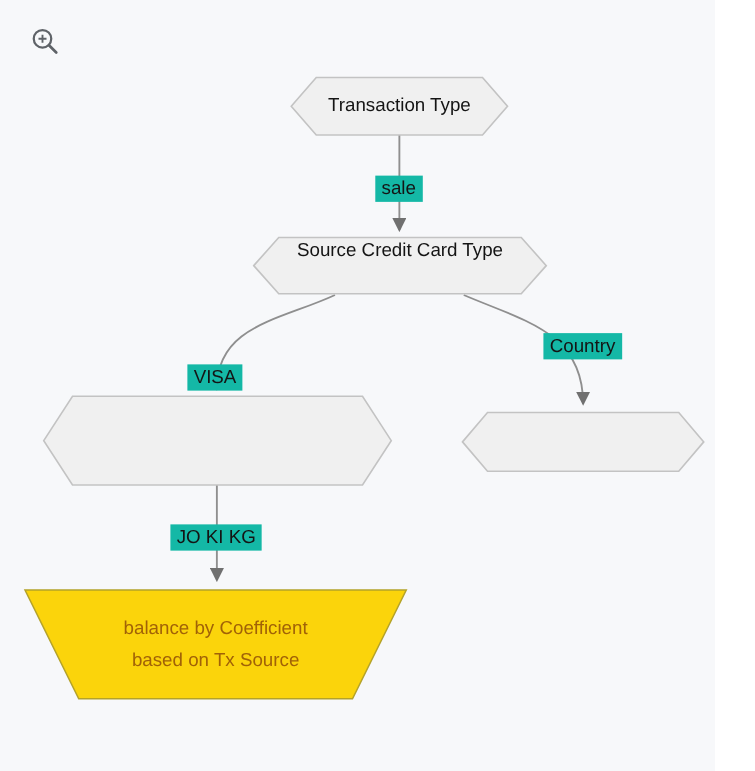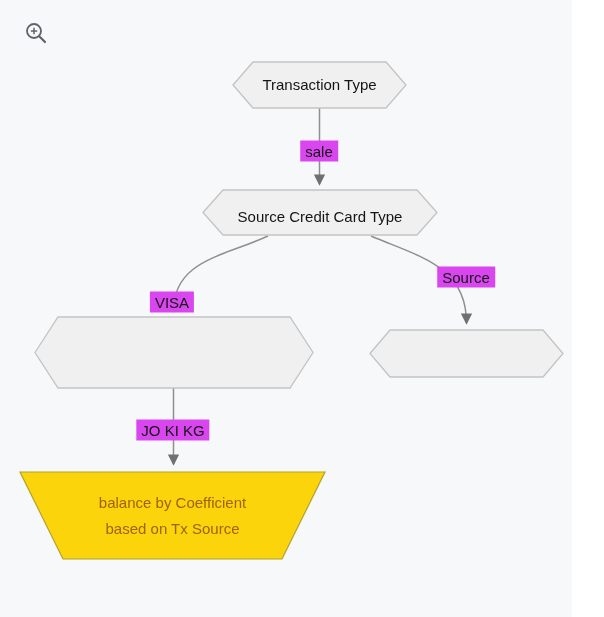--- a/index.html
+++ b/index.html
@@ -27,21 +27,21 @@
     text-align: center;
     font-size: 15px;
     color: #141414;
     line-height: 26px;
     pointer-events: none;
   }
   .node-label.olive { color: #a16207; }
   .edge-label {
     position: absolute;
     transform: translate(-50%, -50%);
-    background: #d946ef;
+    background: #14b8a6;
     padding: 2px 5px;
     font-size: 15px;
     color: #141414;
     white-space: nowrap;
   }
   .zoom-btn {
     position: absolute;
     left: 22px; top: 20px;
     width: 28px; height: 28px;
     display: flex; align-items: center; justify-content: center;
@@ -83,32 +83,32 @@
       <line x1="16.2" y1="15.2" x2="22" y2="21" stroke="#5f6368" stroke-width="2.2" stroke-linecap="round"></line>
       <line x1="7.8" y1="10" x2="14.2" y2="10" stroke="#5f6368" stroke-width="1.5"></line>
       <line x1="11" y1="6.8" x2="11" y2="13.2" stroke="#5f6368" stroke-width="1.5"></line>
     </svg>
   </div>
 
   <div class="node-label" style="left:233px; top:62px; width:173px; height:46px;">
     <span>Transaction Type</span>
   </div>
 
-  <div class="node-label" style="left:203px; top:194px; width:234px; height:45px;">
+  <div class="node-label" style="left:203px; top:178px; width:234px; height:45px;">
     <span>Source Credit Card Type</span>
   </div>
 
 
 
   <div class="node-label olive" style="left:20px; top:472px; width:305px; height:87px;">
     <span>balance by Coefficient</span>
     <span>based on Tx Source</span>
   </div>
 
   <div class="edge-label" style="left:319px; top:151px;">sale</div>
 
   <div class="edge-label" style="left:172px; top:278px;margin-top:24px;">VISA</div>
 
-  <div class="edge-label" style="left:466px; top:277px;">Source</div>
+  <div class="edge-label" style="left:466px; top:277px;">Country</div>
 
   <div class="edge-label" style="left:173px; top:430px;">JO KI KG</div>
 
 </div>
 
 </body></html>

